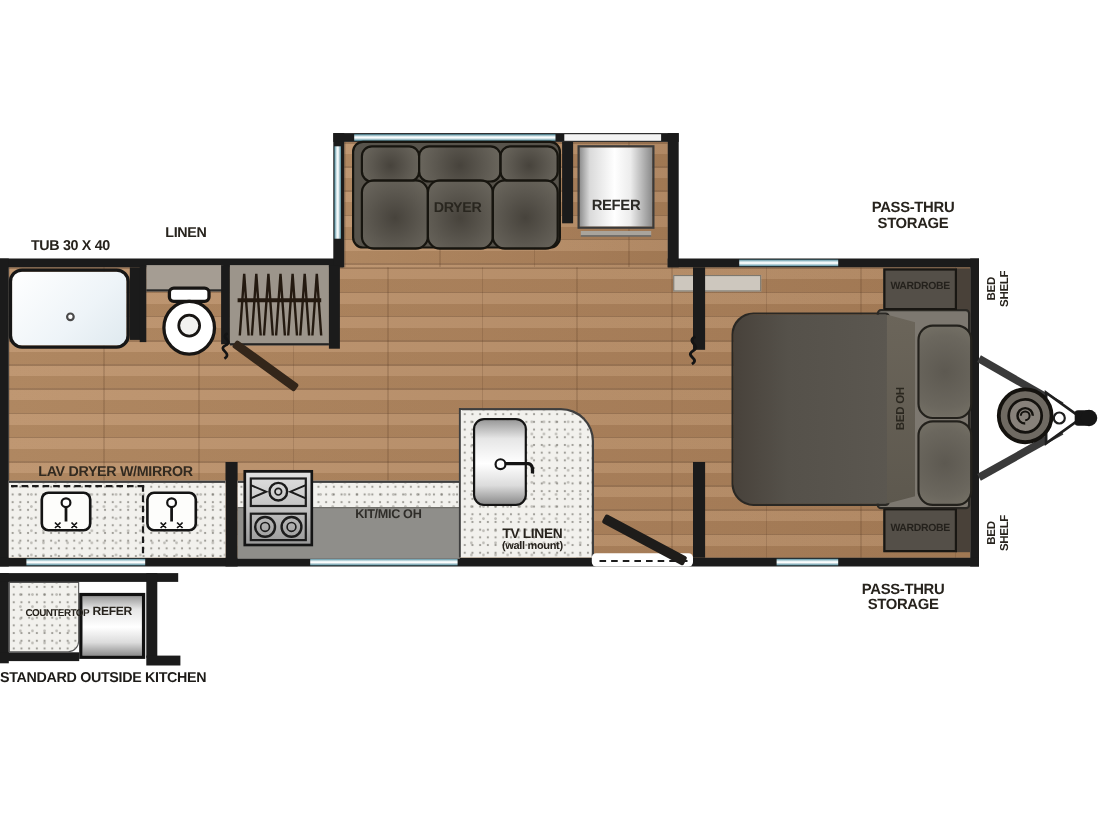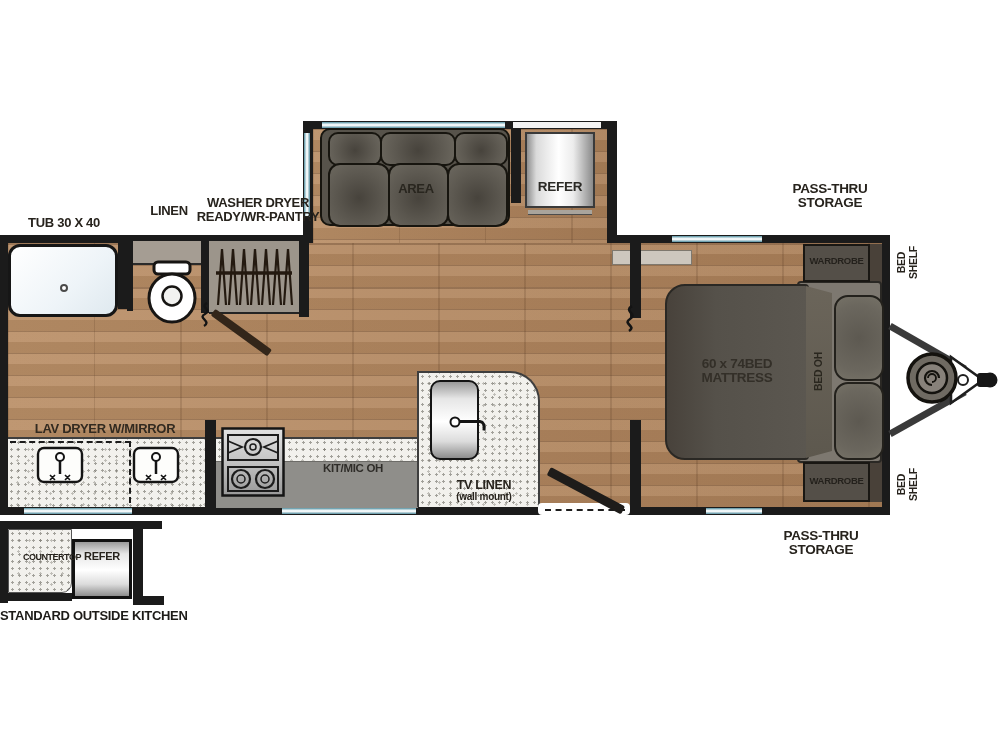--- a/index.html
+++ b/index.html
@@ -87,21 +87,21 @@
     <path d="M9,1 C1,5 15,8 7,12 C-1,16 14,19 6,24" fill="none" stroke="#141414" stroke-width="2.4"></path>
   </svg>
 
   <div class="abs" style="left:320px;top:128px;width:190px;height:98px;border:2px solid #17150f;border-radius:10px;background:#57534b;box-sizing:border-box;"></div>
   <div class="cushion" style="left:328px;top:132px;width:50px;height:30px;"></div>
   <div class="cushion" style="left:380px;top:132px;width:72px;height:30px;"></div>
   <div class="cushion" style="left:454px;top:132px;width:50px;height:30px;"></div>
   <div class="cushion" style="left:328px;top:163px;width:58px;height:60px;border-radius:12px;"></div>
   <div class="cushion" style="left:388px;top:163px;width:57px;height:60px;border-radius:12px;"></div>
   <div class="cushion" style="left:447px;top:163px;width:57px;height:60px;border-radius:12px;"></div>
-  <div class="lbl" style="left:383px;top:182px;width:66px;font-size:13px;color:#29261f;">AREA</div>
+  <div class="lbl" style="left:383px;top:182px;width:66px;font-size:13px;color:#29261f;">DRYER</div>
   <div class="wall" style="left:511px;top:129px;width:10px;height:74px;"></div>
   <div class="abs metalh" style="left:525px;top:132px;width:70px;height:76px;border:2px solid #3a3a3a;box-sizing:border-box;"></div>
   <div class="abs" style="left:528px;top:210px;width:64px;height:4px;background:#a9a49c;border-bottom:1.5px solid #4c4c4c;"></div>
   <div class="lbl" style="left:526px;top:180px;width:68px;font-size:13.5px;color:#2b2a26;">REFER</div>
 
   <div class="wall" style="left:205px;top:420px;width:11px;height:95px;"></div>
   <div class="speckle" style="left:8px;top:437px;width:197px;height:70px;border-top:2px solid #3e3e3e;box-sizing:border-box;"></div>
   <div class="abs" style="left:10px;top:441px;width:121px;height:62px;border-top:2px dashed #1c1c1c;border-right:2px dashed #1c1c1c;box-sizing:border-box;"></div>
   <svg class="abs" style="left:36px;top:446px;" width="48" height="38" viewBox="0 0 48 38">
     <rect x="2" y="2" width="44" height="34" rx="6" fill="#fdfdfb" stroke="#141414" stroke-width="2.4"></rect>
@@ -180,42 +180,34 @@
   <div class="wall" style="left:0;top:521px;width:8px;height:82px;"></div>
   <div class="wall" style="left:0;top:521px;width:162px;height:8px;"></div>
   <div class="wall" style="left:133px;top:521px;width:10px;height:77px;"></div>
   <div class="wall" style="left:133px;top:596px;width:31px;height:9px;"></div>
   <div class="wall" style="left:0;top:593px;width:72px;height:8px;"></div>
   <div class="speckle" style="left:8px;top:529px;width:64px;height:64px;border:1.5px solid #555555;border-bottom-right-radius:10px;box-sizing:border-box;"></div>
   <div class="abs metalv" style="left:72px;top:539px;width:60px;height:60px;border:3.5px solid #111111;box-sizing:border-box;"></div>
 
   <div class="lbl" style="left:8px;top:216px;width:112px;font-size:13px;">TUB 30 X 40</div>
   <div class="lbl" style="left:133px;top:204px;width:72px;font-size:13px;">LINEN</div>
-  <div class="lbl" style="left:196px;top:196px;width:124px;font-size:13px;">
-    <span>WASHER DRYER</span>
-    <span>READY/WR-PANTRY</span>
-  </div>
   <div class="lbl" style="left:770px;top:182px;width:120px;font-size:13.5px;">
     <span>PASS-THRU</span>
     <span>STORAGE</span>
   </div>
   <div class="lbl rot" style="left:886px;top:251px;width:44px;font-size:10.5px;line-height:1.1;">
     <span>BED</span>
     <span>SHELF</span>
   </div>
   <div class="lbl rot" style="left:886px;top:473px;width:44px;font-size:10.5px;line-height:1.1;">
     <span>BED</span>
     <span>SHELF</span>
   </div>
   <div class="lbl" style="left:803px;top:256px;width:67px;font-size:9.5px;color:#24211c;">WARDROBE</div>
   <div class="lbl" style="left:803px;top:476px;width:67px;font-size:9.5px;color:#24211c;">WARDROBE</div>
-  <div class="lbl" style="left:666px;top:357px;width:142px;font-size:13.5px;color:#332f28;">
-    <span>60 x 74BED</span>
-    <span>MATTRESS</span>
-  </div>
   <div class="lbl rot" style="left:781px;top:366px;width:76px;font-size:10.5px;color:#2a271f;">BED OH</div>
   <div class="lbl" style="left:25px;top:422px;width:160px;font-size:13px;color:#322a20;">LAV DRYER W/MIRROR</div>
   <div class="lbl" style="left:298px;top:462px;width:110px;font-size:11.5px;color:#2f2d29;">KIT/MIC OH</div>
   <div class="lbl" style="left:424px;top:479px;width:120px;font-size:12.5px;">
     <span>TV LINEN</span>
     <span style="font-size:10px;">(wall mount)</span>
   </div>
   <div class="lbl" style="left:762px;top:529px;width:118px;font-size:13.5px;">
     <span>PASS-THRU</span>
     <span>STORAGE</span>

